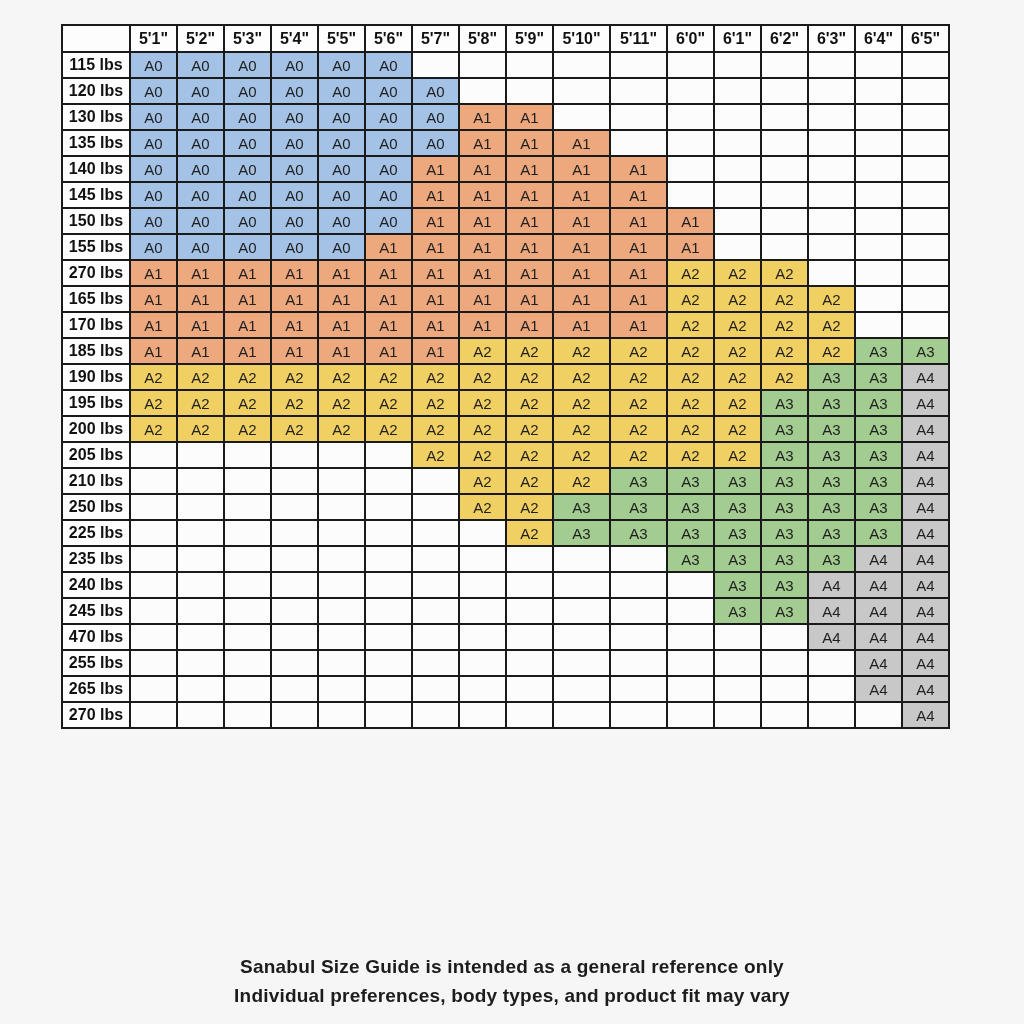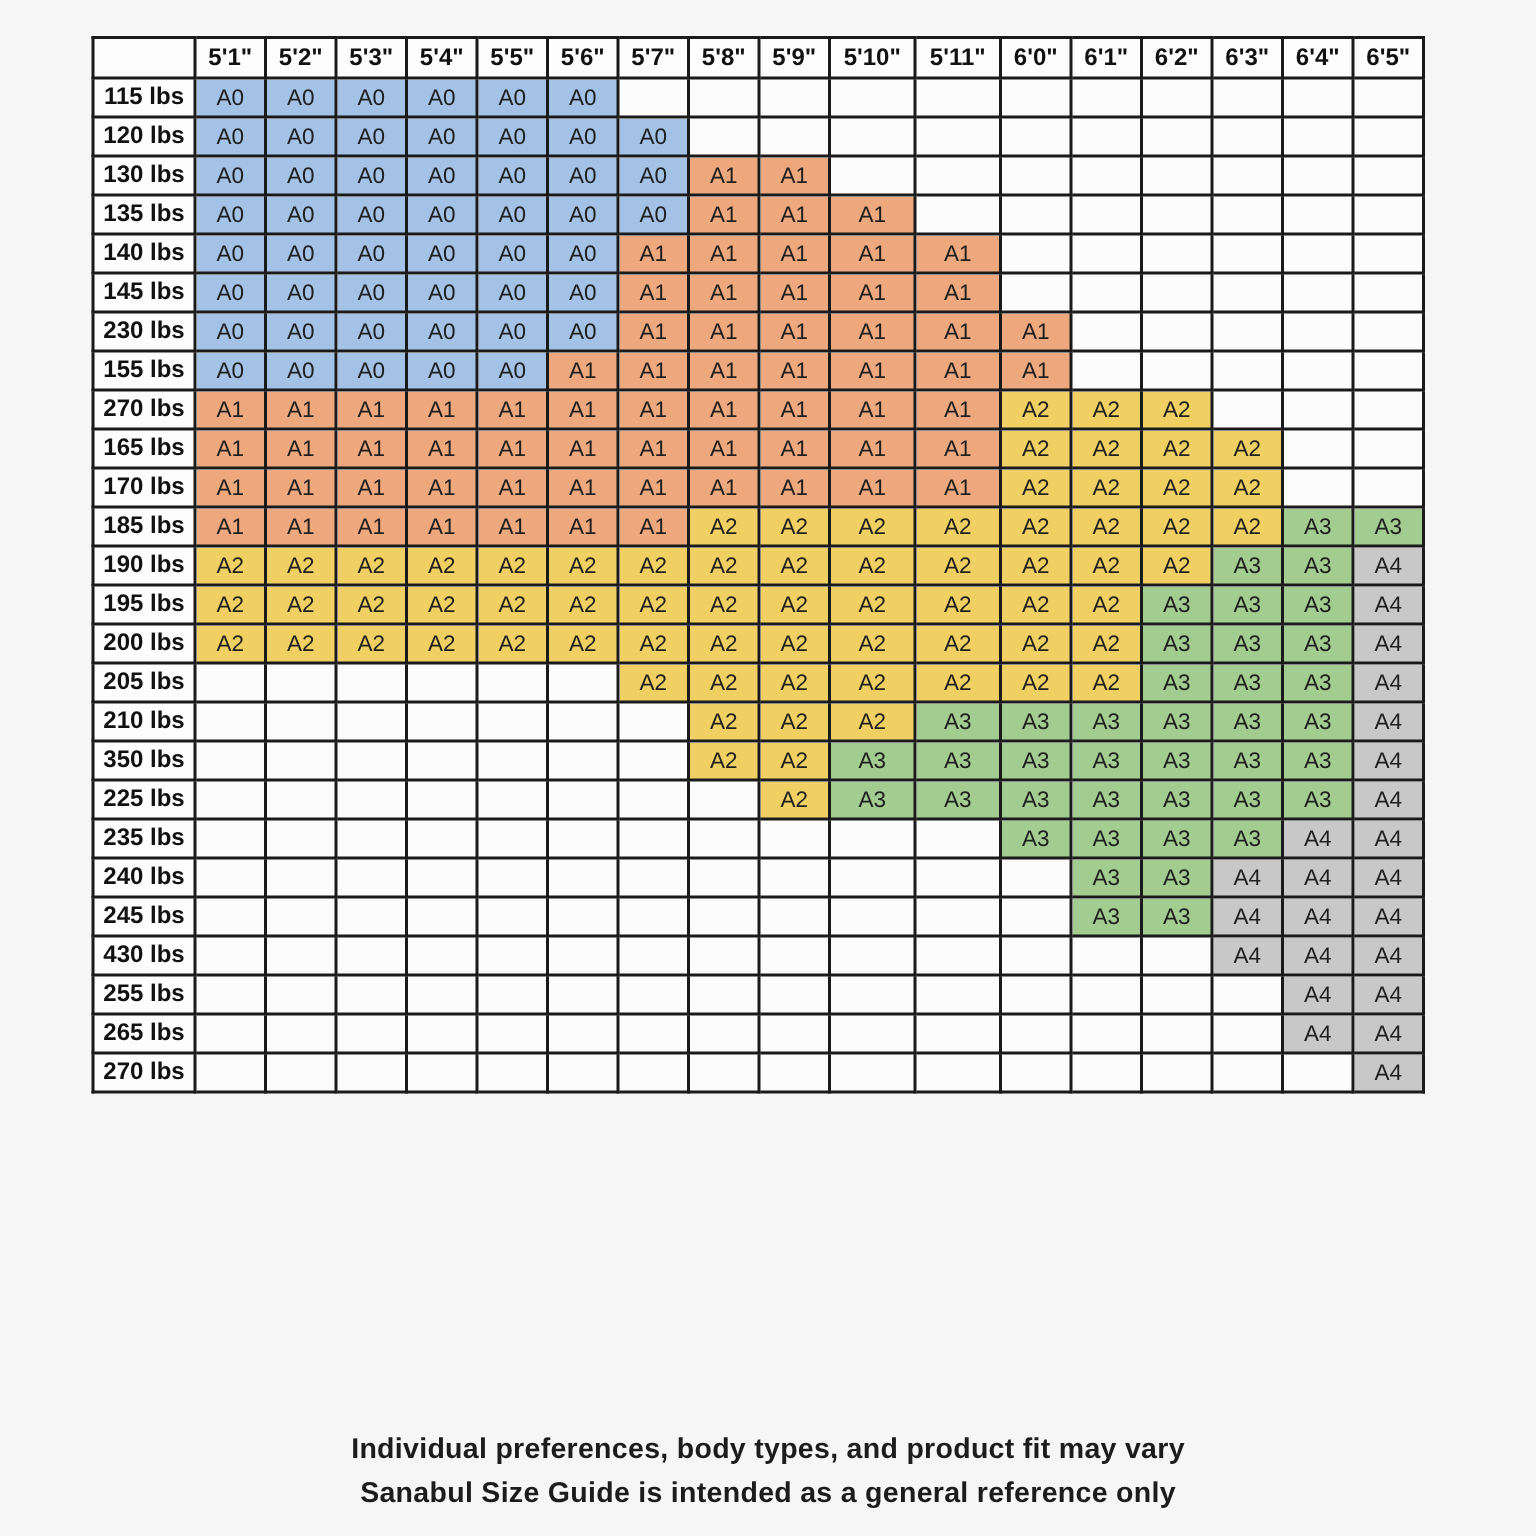--- a/index.html
+++ b/index.html
@@ -222,21 +222,21 @@
           <td style="background-color: rgb(237, 168, 125);">A1</td>
           <td style="background-color: rgb(237, 168, 125);">A1</td>
           <td style="background-color: rgb(252, 252, 252);"></td>
           <td style="background-color: rgb(252, 252, 252);"></td>
           <td style="background-color: rgb(252, 252, 252);"></td>
           <td style="background-color: rgb(252, 252, 252);"></td>
           <td style="background-color: rgb(252, 252, 252);"></td>
           <td style="background-color: rgb(252, 252, 252);"></td>
         </tr>
         <tr>
-          <th class="row-label">230 lbs</th>
+          <th class="row-label">150 lbs</th>
           <td style="background-color: rgb(163, 194, 229);">A0</td>
           <td style="background-color: rgb(163, 194, 229);">A0</td>
           <td style="background-color: rgb(163, 194, 229);">A0</td>
           <td style="background-color: rgb(163, 194, 229);">A0</td>
           <td style="background-color: rgb(163, 194, 229);">A0</td>
           <td style="background-color: rgb(163, 194, 229);">A0</td>
           <td style="background-color: rgb(237, 168, 125);">A1</td>
           <td style="background-color: rgb(237, 168, 125);">A1</td>
           <td style="background-color: rgb(237, 168, 125);">A1</td>
           <td style="background-color: rgb(237, 168, 125);">A1</td>
@@ -442,21 +442,21 @@
           <td style="background-color: rgb(241, 208, 99);">A2</td>
           <td style="background-color: rgb(163, 204, 144);">A3</td>
           <td style="background-color: rgb(163, 204, 144);">A3</td>
           <td style="background-color: rgb(163, 204, 144);">A3</td>
           <td style="background-color: rgb(163, 204, 144);">A3</td>
           <td style="background-color: rgb(163, 204, 144);">A3</td>
           <td style="background-color: rgb(163, 204, 144);">A3</td>
           <td style="background-color: rgb(200, 200, 200);">A4</td>
         </tr>
         <tr>
-          <th class="row-label">350 lbs</th>
+          <th class="row-label">250 lbs</th>
           <td style="background-color: rgb(252, 252, 252);"></td>
           <td style="background-color: rgb(252, 252, 252);"></td>
           <td style="background-color: rgb(252, 252, 252);"></td>
           <td style="background-color: rgb(252, 252, 252);"></td>
           <td style="background-color: rgb(252, 252, 252);"></td>
           <td style="background-color: rgb(252, 252, 252);"></td>
           <td style="background-color: rgb(252, 252, 252);"></td>
           <td style="background-color: rgb(241, 208, 99);">A2</td>
           <td style="background-color: rgb(241, 208, 99);">A2</td>
           <td style="background-color: rgb(163, 204, 144);">A3</td>
@@ -542,21 +542,21 @@
           <td style="background-color: rgb(252, 252, 252);"></td>
           <td style="background-color: rgb(252, 252, 252);"></td>
           <td style="background-color: rgb(252, 252, 252);"></td>
           <td style="background-color: rgb(163, 204, 144);">A3</td>
           <td style="background-color: rgb(163, 204, 144);">A3</td>
           <td style="background-color: rgb(200, 200, 200);">A4</td>
           <td style="background-color: rgb(200, 200, 200);">A4</td>
           <td style="background-color: rgb(200, 200, 200);">A4</td>
         </tr>
         <tr>
-          <th class="row-label">430 lbs</th>
+          <th class="row-label">470 lbs</th>
           <td style="background-color: rgb(252, 252, 252);"></td>
           <td style="background-color: rgb(252, 252, 252);"></td>
           <td style="background-color: rgb(252, 252, 252);"></td>
           <td style="background-color: rgb(252, 252, 252);"></td>
           <td style="background-color: rgb(252, 252, 252);"></td>
           <td style="background-color: rgb(252, 252, 252);"></td>
           <td style="background-color: rgb(252, 252, 252);"></td>
           <td style="background-color: rgb(252, 252, 252);"></td>
           <td style="background-color: rgb(252, 252, 252);"></td>
           <td style="background-color: rgb(252, 252, 252);"></td>
@@ -624,16 +624,16 @@
           <td style="background-color: rgb(252, 252, 252);"></td>
           <td style="background-color: rgb(252, 252, 252);"></td>
           <td style="background-color: rgb(252, 252, 252);"></td>
           <td style="background-color: rgb(252, 252, 252);"></td>
           <td style="background-color: rgb(252, 252, 252);"></td>
           <td style="background-color: rgb(200, 200, 200);">A4</td>
         </tr>
       </tbody>
     </table>
   <div class="footer">
+    <div>Sanabul Size Guide is intended as a general reference only</div>
     <div>Individual preferences, body types, and product fit may vary</div>
-    <div>Sanabul Size Guide is intended as a general reference only</div>
   </div>
 </div>
 
 </body></html>

